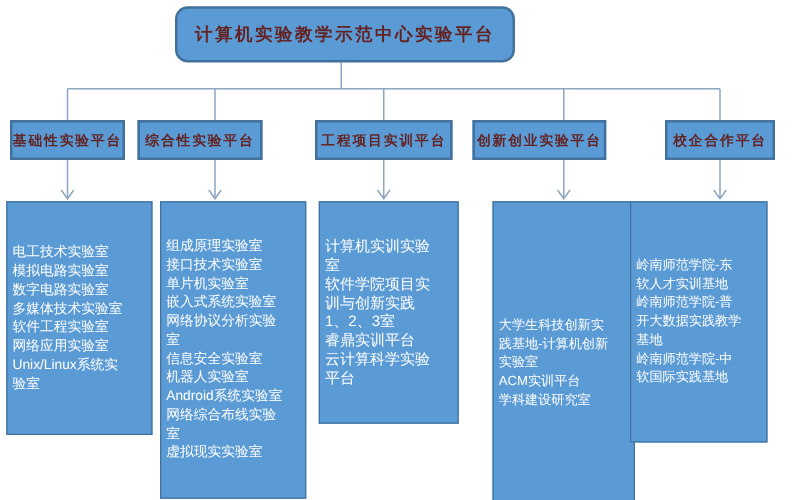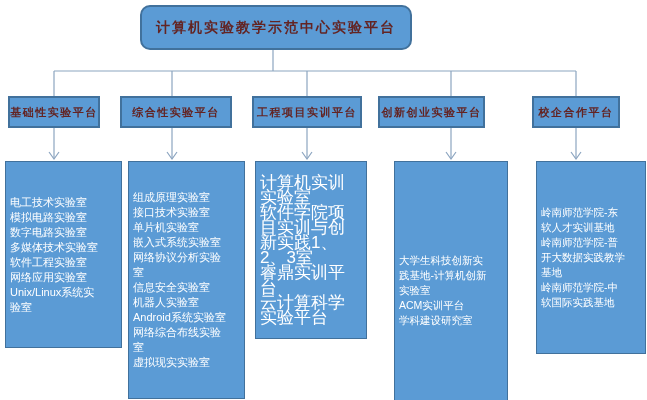--- a/index.html
+++ b/index.html
@@ -19,29 +19,29 @@
     display:flex;align-items:center;justify-content:center;
     color:#632423;font-size:11px;font-weight:bold;letter-spacing:1.5px;white-space:nowrap;
   }
   .leaf-box{
     top:161px;border:1.5px solid #41719C;
     display:flex;flex-direction:column;justify-content:center;
     color:#ffffff;padding:2px 18px 2px 4px;
   }
   .leaf-item{width:100%;}
   .p0{left:8px;width:92px;}
-  .p1{left:120px;width:112px;font-family:Liberation Mono, monospace;}
+  .p1{left:110px;width:100px;font-family:Liberation Mono, monospace;}
   .p2{left:252px;width:110px;}
   .p3{left:378px;width:107px;}
   .p4{left:532px;width:88px;}
   .l0{left:5px;width:117px;height:187px;font-size:11px;line-height:15px;}
   .l1{left:128px;width:117px;height:238px;font-size:11px;line-height:15px;}
-  .l2{left:255px;width:112px;height:178px;font-size:17px;line-height:15px;}
+  .l2{left:255px;width:112px;height:178px;font-size:12px;line-height:15px;}
   .l3{left:394px;width:114px;height:258px;font-size:10.5px;line-height:15px;}
-  .l4{left:536px;width:110px;height:193px;font-size:10.5px;line-height:15px;}
+  .l4{left:504px;width:110px;height:193px;font-size:10.5px;line-height:15px;}
 </style>
 </head>
 <body>
 
 <div class="canvas">
 
   <svg class="connectors" viewBox="0 0 647 400" xmlns="http://www.w3.org/2000/svg">
     <g stroke="#8CA5C0" stroke-width="1.2" fill="none">
       <line x1="273" y1="50" x2="273" y2="71"></line>
       <line x1="54" y1="71" x2="576" y2="71"></line>

